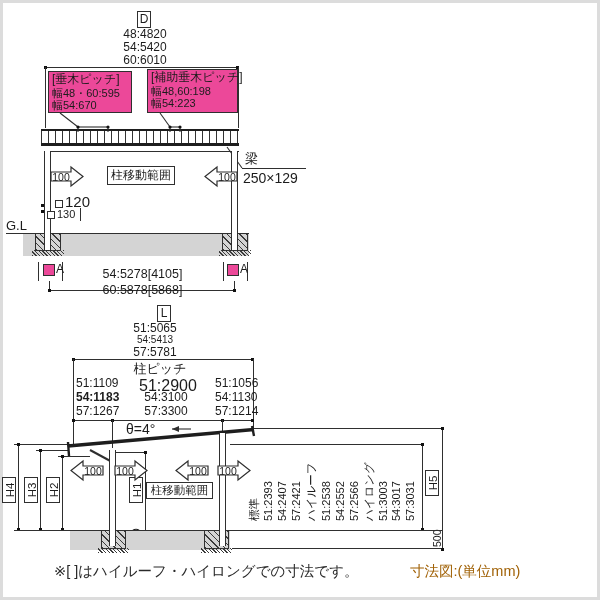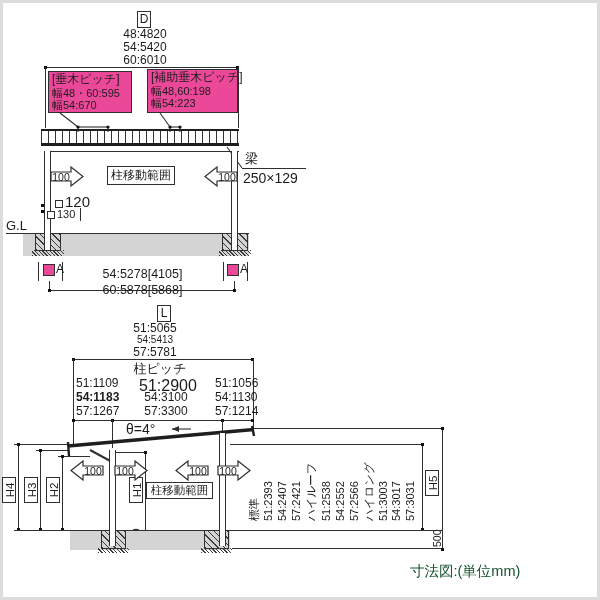--- a/index.html
+++ b/index.html
@@ -258,15 +258,16 @@
   </svg>
   <svg class="arrow" style="left:175px;top:460px;" width="34" height="21" viewBox="0 0 34 21">
     <polygon points="33,6 13,6 13,1 1,10.5 13,20 13,15 33,15" fill="#fff" stroke="#2f2f2f" stroke-width="1.2"></polygon>
     <text x="23" y="14.5" text-anchor="middle" font-size="10.5" fill="#1c1c1c">100</text>
   </svg>
   <svg class="arrow" style="left:217px;top:460px;" width="34" height="21" viewBox="0 0 34 21">
     <polygon points="1,6 21,6 21,1 33,10.5 21,20 21,15 1,15" fill="#fff" stroke="#2f2f2f" stroke-width="1.2"></polygon>
     <text x="11" y="14.5" text-anchor="middle" font-size="10.5" fill="#1c1c1c">100</text>
   </svg>
 
-  <div class="t z8" style="left:410px;top:563px;font-size:14.5px;color:#14532d;">寸法図:(単位mm)</div>
+  <div class="t z8" style="left:54px;top:563px;font-size:14.5px;color:#2a2a2a;">※[ ]はハイルーフ・ハイロングでの寸法です。</div>
+  <div class="t z8" style="left:410px;top:563px;font-size:14.5px;color:#a16207;">寸法図:(単位mm)</div>
 
 </div>
 
 </body></html>

